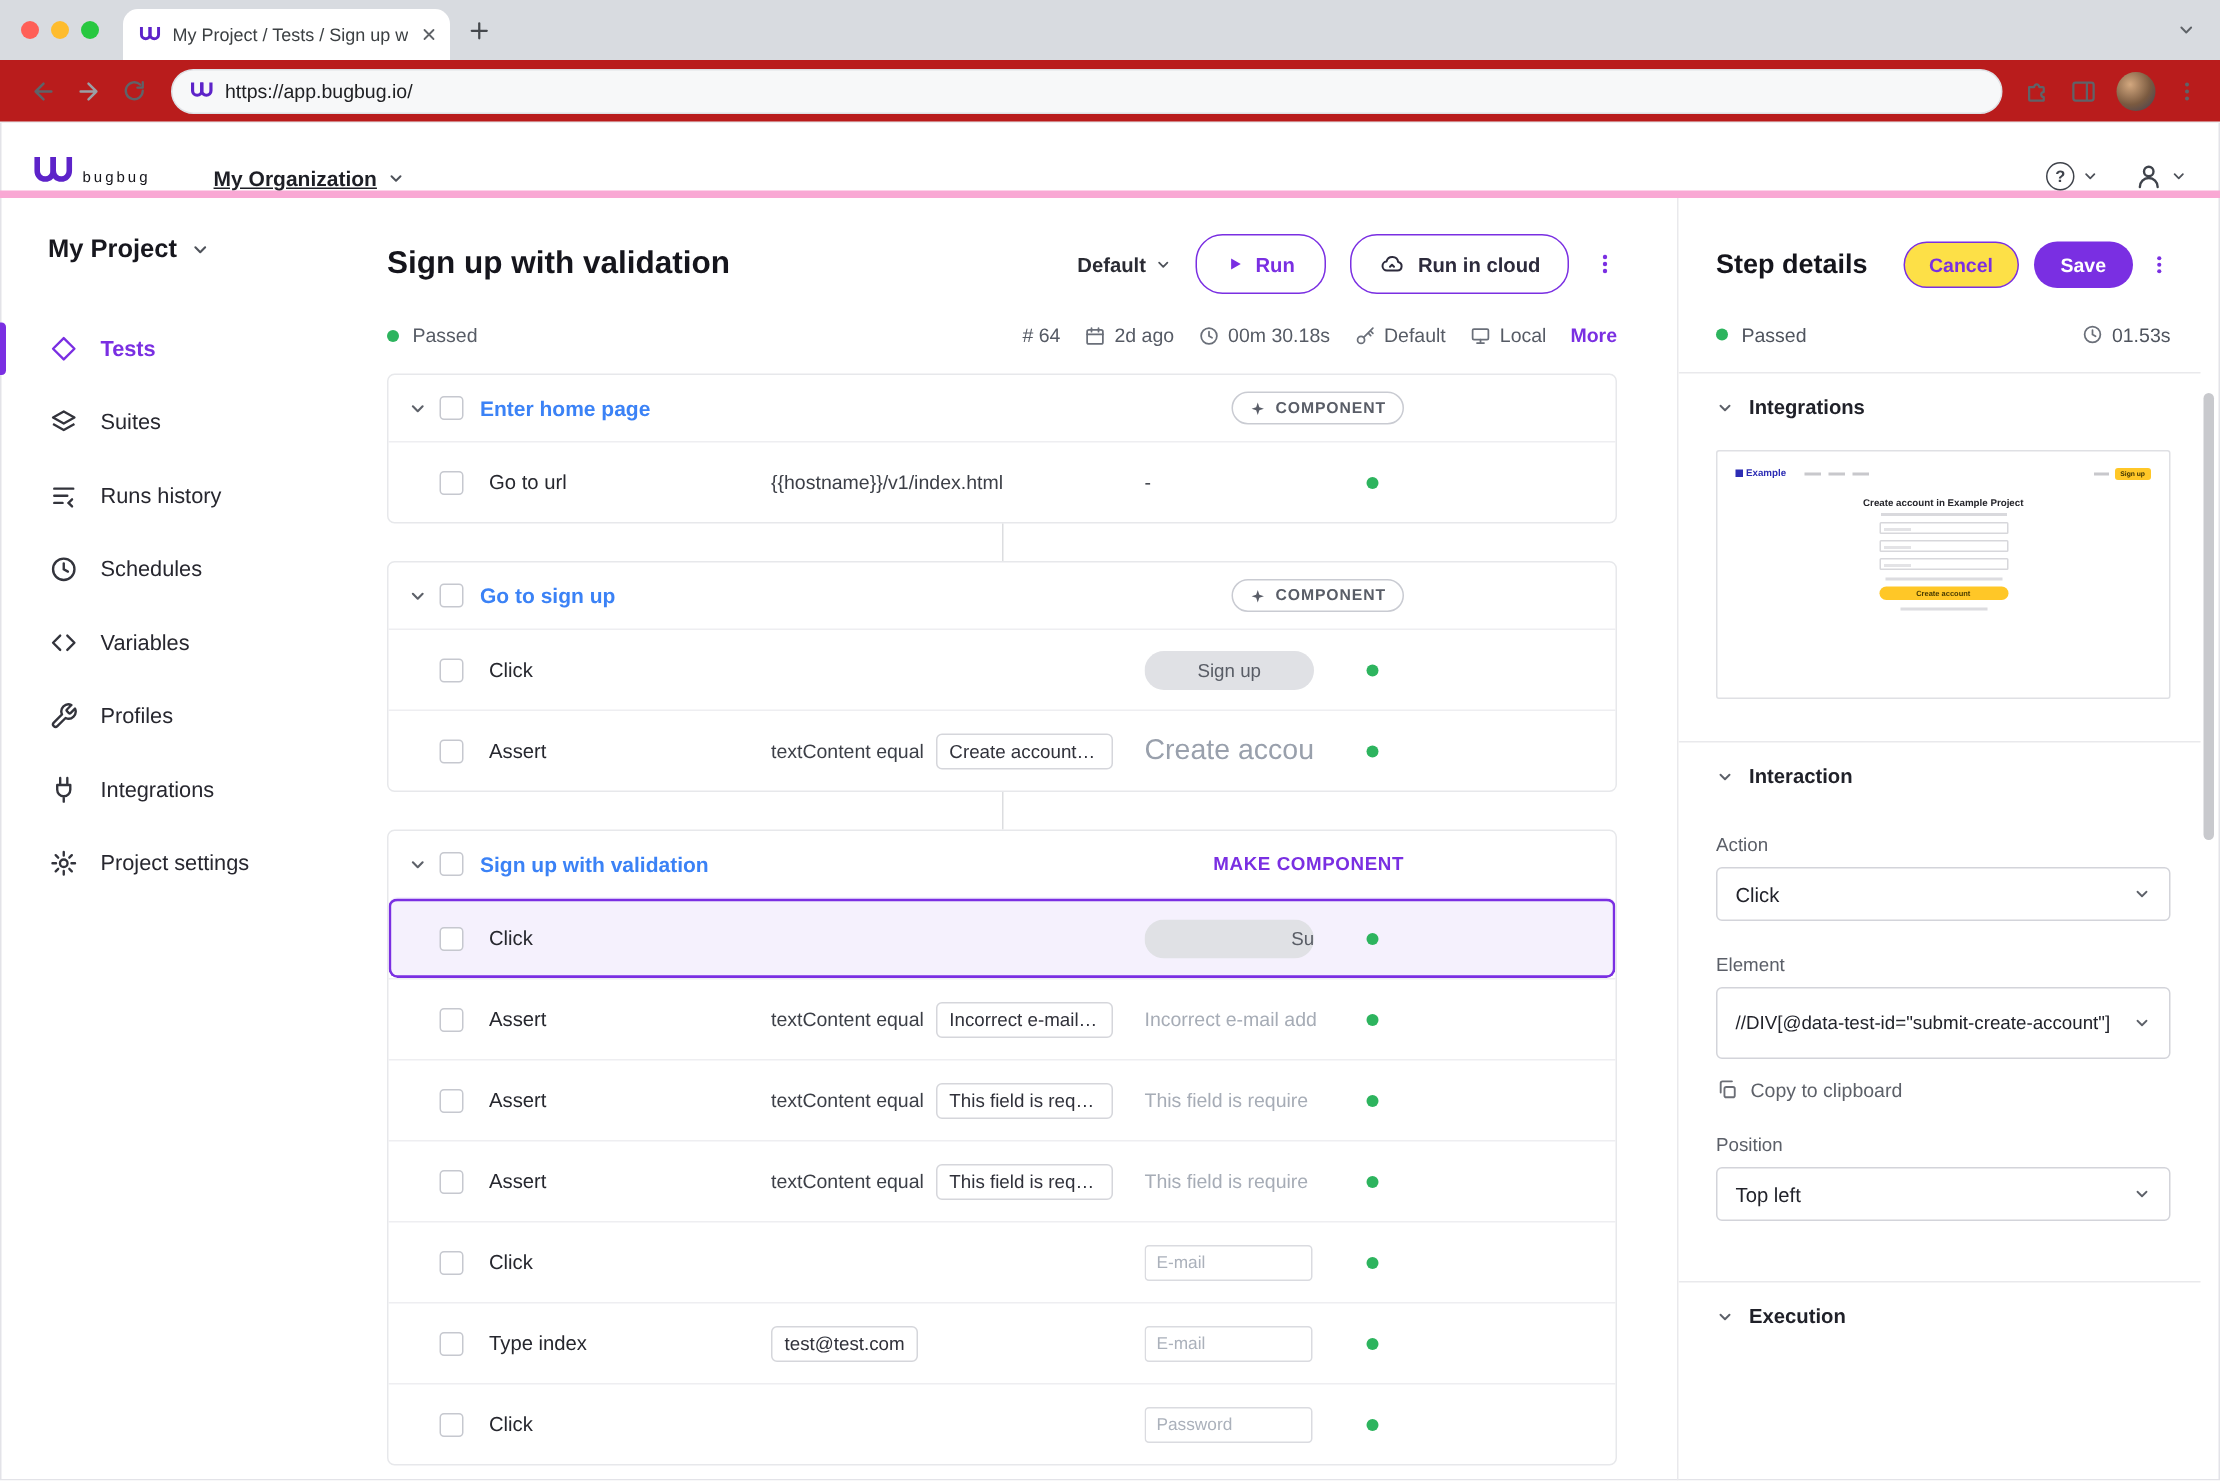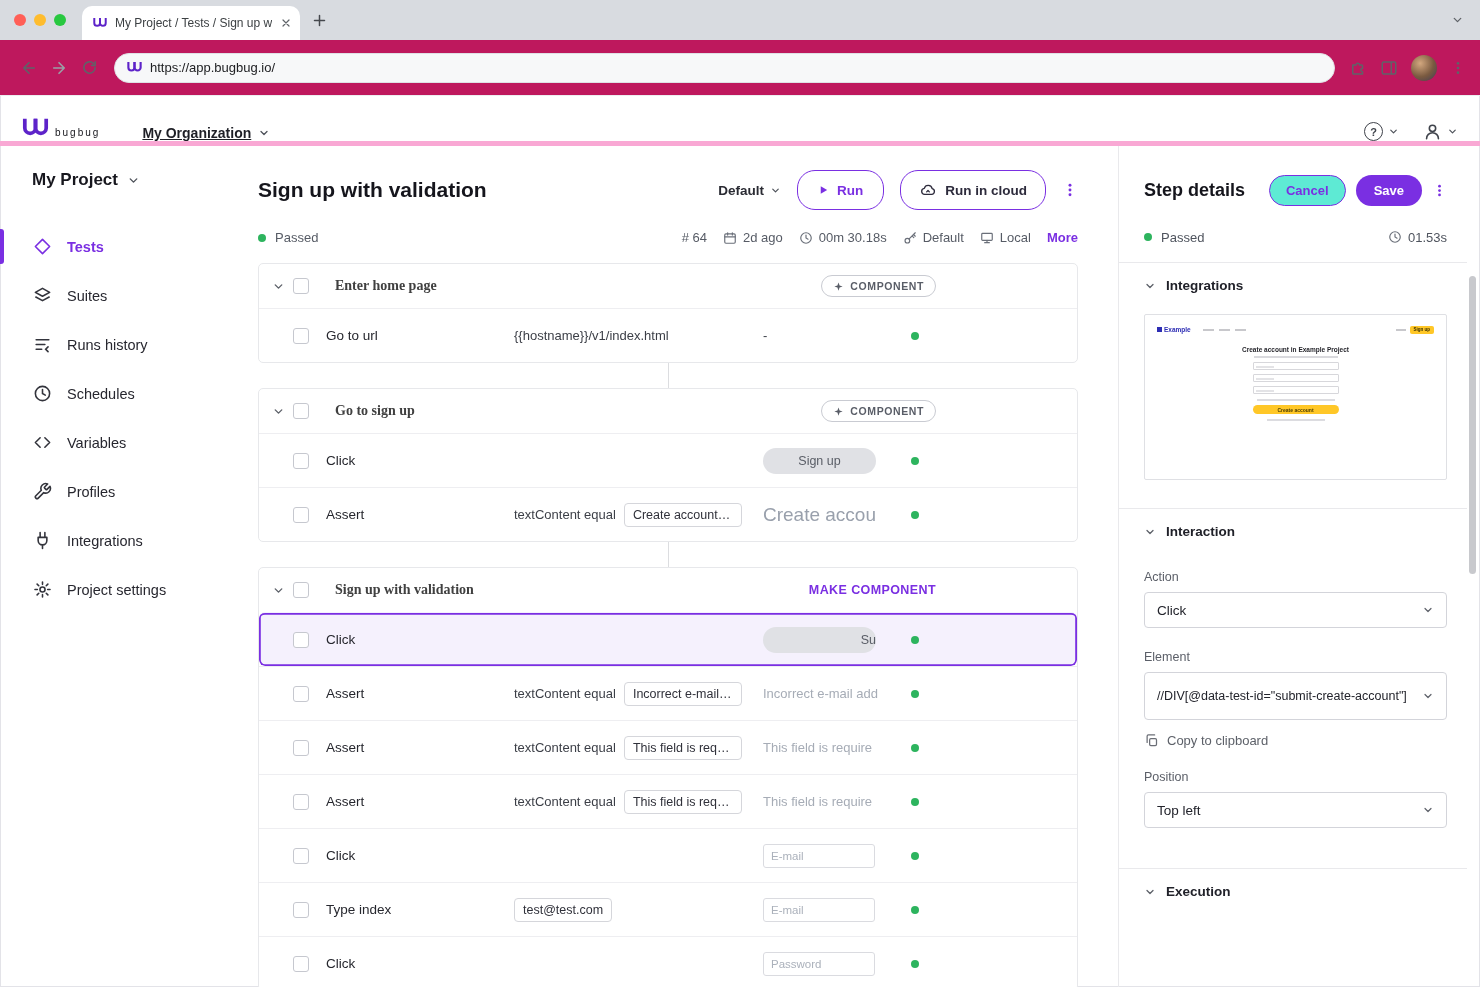--- a/index.html
+++ b/index.html
@@ -13,21 +13,21 @@
   .lights { display:flex; gap:8px; margin-right:16px; }
   .light { width:12px; height:12px; border-radius:50%; }
   .light.red{ background:#ff5f57; } .light.yellow{ background:#febc2e; } .light.green{ background:#28c840; }
   .tab { align-self:flex-end; width:218px; height:34px; background:#fff; border-radius:10px 10px 0 0; display:flex; align-items:center; padding:0 8px 0 11px; gap:8px; }
   .tab-title { flex:1; font-size:12px; color:#3c4043; white-space:nowrap; overflow:hidden; }
   .tab-close { color:#5f6368; }
   .newtab { margin-left:12px; color:#45484d; }
   .strip-chevron { position:absolute; right:16px; top:50%; transform:translateY(-50%); color:#5f6368; }
 
   
-  .navbar { height:56px; display:flex; align-items:center; padding:0 14px; background:#be185d; border-bottom:1px solid #eceef0; flex:none; }
+  .navbar { height:42px; display:flex; align-items:center; padding:0 14px; background:#b91c1c; border-bottom:1px solid #eceef0; flex:none; }
   .nav-ic { width:30px; height:30px; display:flex; align-items:center; justify-content:center; border-radius:50%; color:#5f6368; flex:none; }
   .nav-ic.disabled { color:#9aa0a6; }
   .omnibox { flex:1; height:30px; background:#f7f8f9; border:1px solid #dfe1e5; border-radius:15px; display:flex; align-items:center; padding:0 12px; gap:8px; margin:0 10px; min-width:0; }
   .url { font-size:13px; color:#202124; }
   .nav-right { display:flex; align-items:center; gap:13px; margin-left:4px; }
   .avatar { width:26px; height:26px; border-radius:50%; background:radial-gradient(circle at 35% 32%, #d3a87f, #7a5a40 55%, #3e3c55); flex:none; }
 
   
   .appheader { height:50px; display:flex; align-items:flex-end; padding:0 22px; border-bottom:5px solid #f9a8d4; flex:none; }
   .logo { display:flex; align-items:flex-end; gap:6px; color:#5d23c9; }
@@ -69,21 +69,21 @@
   .sr-item svg { color:#6a6f79; }
   .more { color:#7a2fe2; font-weight:700; cursor:pointer; }
 
   
   .steps { margin-top:18px; }
   .card { border:1px solid #e7e8eb; border-radius:5px; background:#fff; }
   .card-head { height:44px; display:flex; align-items:center; padding-left:13px; position:relative; cursor:pointer; }
   .chev { color:#5d6169; flex:none; }
   .checkbox { width:16px; height:16px; border:1.5px solid #c6c8cf; border-radius:3px; background:#fff; flex:none; cursor:pointer; }
   .card-head .checkbox { margin-left:8px; }
-  .card-title { margin-left:26px; font-size:14px; font-weight:700; color:#404040;font-family:Liberation Serif, serif; }
+  .card-title { margin-left:11px; font-size:14px; font-weight:700; color:#3b82f6; }
   .badge { position:absolute; right:141px; top:50%; transform:translateY(-50%); display:flex; align-items:center; gap:6px; border:1px solid #c9cbd2; border-radius:12px; padding:4px 11px; font-size:10.5px; font-weight:700; letter-spacing:.6px; color:#595d67; }
   .badge svg { color:#595d67; }
   .make-comp { position:absolute; right:141px; top:50%; transform:translateY(-50%); font-size:12.5px; font-weight:800; letter-spacing:.4px; color:#7a2fe2; cursor:pointer; }
   .row { height:54px; display:flex; align-items:center; padding-left:34px; border-top:1px solid #eeeef1; cursor:pointer; }
   .action { margin-left:17px; width:188px; font-size:13.5px; color:#26272e; flex:none; }
   .valcol { width:249px; display:flex; align-items:center; flex:none; font-size:13px; color:#3c3f47; min-width:0; }
   .cond { margin-right:8px; white-space:nowrap; }
   .valbox { border:1px solid #d5d6db; border-radius:4px; padding:4px 8px; font-size:12.5px; color:#30313a; background:#fff; max-width:118px; white-space:nowrap; overflow:hidden; text-overflow:ellipsis; }
   .prevcol { width:148px; flex:none; display:flex; align-items:center; overflow:hidden; }
   .pill { width:113px; height:26px; background:#e0e1e5; border-radius:13px; display:flex; align-items:center; justify-content:center; font-size:12.5px; color:#595d66; overflow:hidden; }
@@ -95,21 +95,21 @@
   .dash { font-size:13px; color:#3c3f47; }
   .dotcol { flex:none; }
   .row.selected { background:#f5f1fd; box-shadow:inset 0 0 0 1.8px #7a2fe2; border-radius:6px; border-top-color:transparent; }
   .connector { width:1px; height:25px; background:#dcdde0; margin:0 auto; }
 
   
   .panel { width:362px; flex:none; border-left:1px solid #e9e9ec; padding:0 33px 0 25px; position:relative; overflow:hidden; }
   .panel-head { margin-top:26px; display:flex; align-items:center; height:36px; }
   .panel-title { font-size:18px; font-weight:800; color:#15151c; }
   .panel-actions { margin-left:auto; display:flex; align-items:center; gap:10px; }
-  .btn-cancel { border:1.6px solid #7a2fe2; color:#7a2fe2; border-radius:17px; padding:7px 16px; font-size:13px; font-weight:700; background:#5eead4; cursor:pointer; }
+  .btn-cancel { border:1.6px solid #7a2fe2; color:#7a2fe2; border-radius:17px; padding:7px 16px; font-size:13px; font-weight:700; background:#fde047; cursor:pointer; }
   .btn-save { background:#7a2fe2; color:#fff; border-radius:17px; padding:8px 18px; font-size:13px; font-weight:700; border:none; cursor:pointer; }
   .panel-status { margin-top:20px; display:flex; align-items:center; font-size:13px; color:#4f545e; height:18px; }
   .ps-left { display:flex; align-items:center; gap:9px; }
   .ps-right { margin-left:auto; display:flex; align-items:center; gap:6px; }
   .divider { height:1px; background:#e9e9ec; margin:16px -20px 0 -25px; }
   .section-head { display:flex; align-items:center; gap:10px; padding:15px 0; font-size:13.5px; font-weight:700; color:#202129; cursor:pointer; }
   .field-label { margin-top:16px; font-size:12.5px; color:#5b5f68; }
   .select { margin-top:8px; height:36px; border:1px solid #d3d4da; border-radius:4px; display:flex; align-items:center; justify-content:space-between; padding:0 12px; font-size:13.5px; color:#22232b; background:#fff; cursor:pointer; gap:8px; }
   .select.multiline { height:48px; }
   .select .val { min-width:0; }

